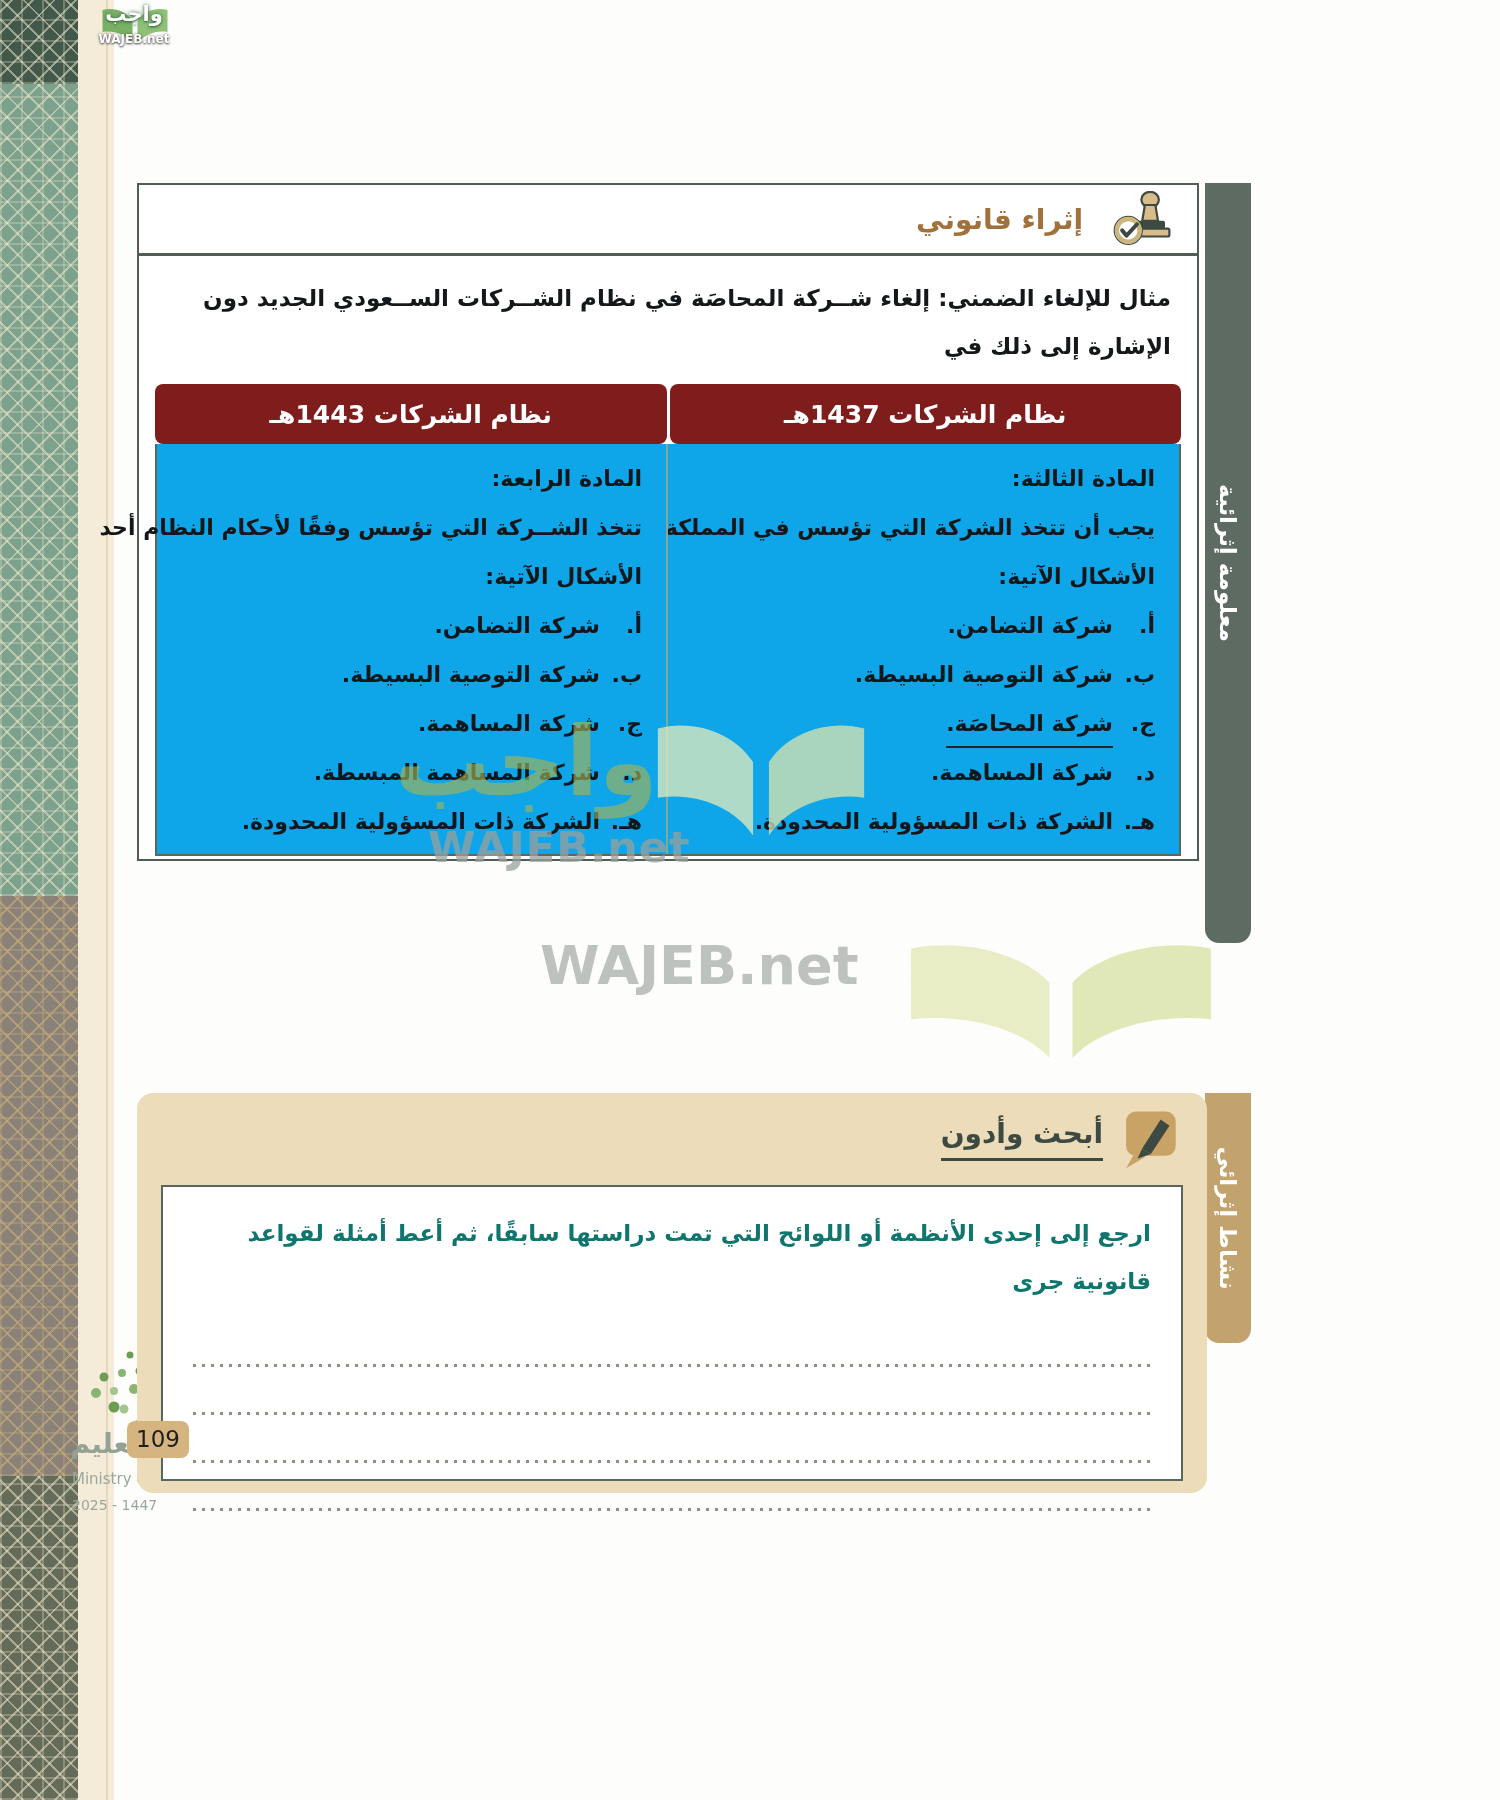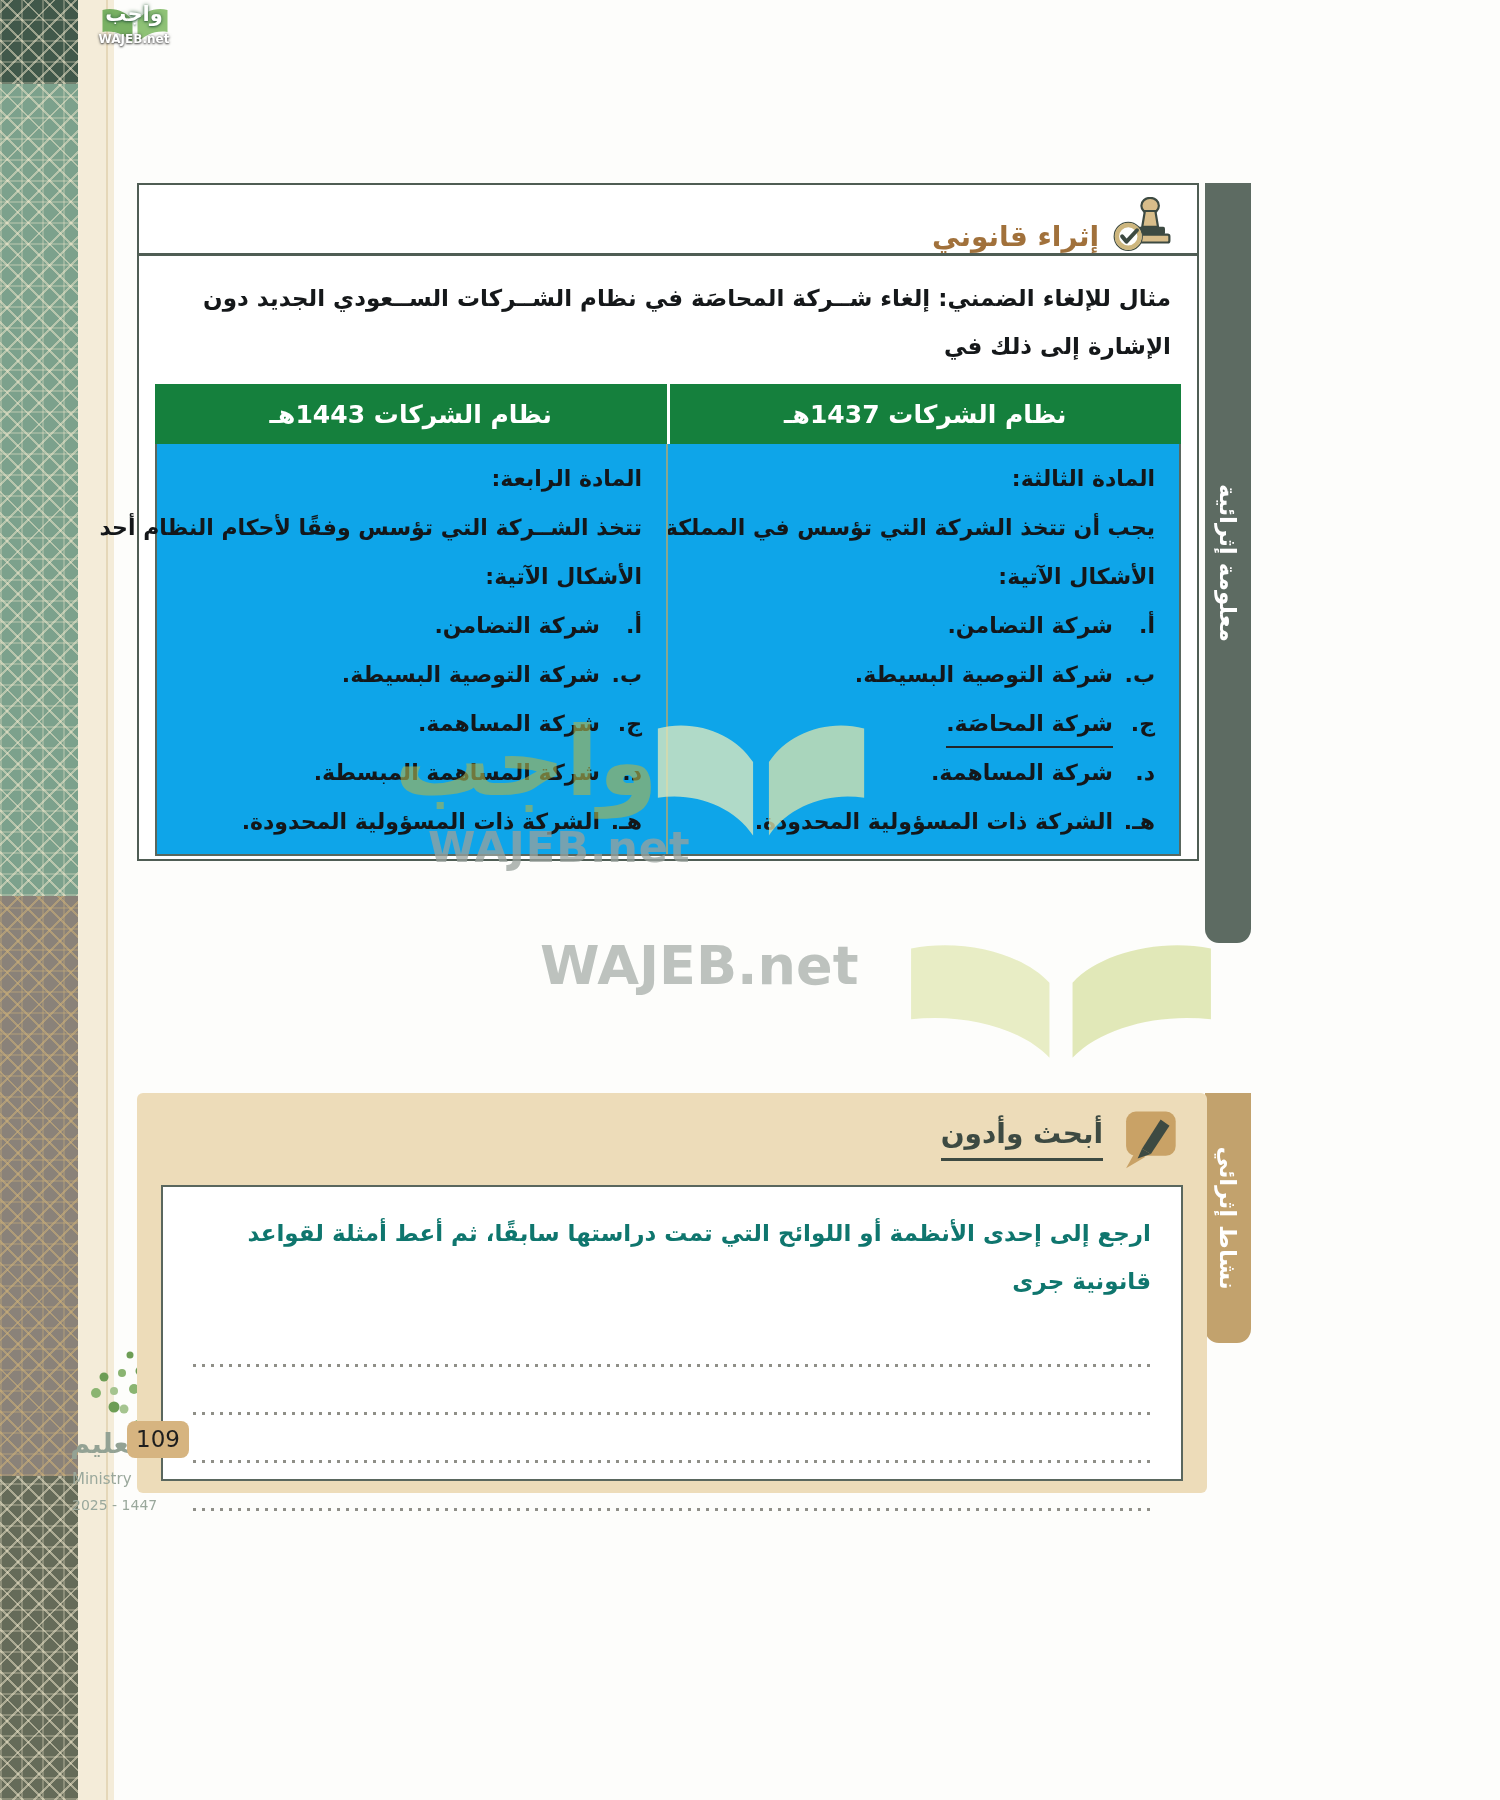--- a/index.html
+++ b/index.html
@@ -39,28 +39,28 @@
   .corner-logo { position:absolute; left:84px; top:0; width:100px; height:64px; z-index:5; direction:ltr; }
   .corner-logo svg { position:absolute; left:12px; top:0; }
   .corner-logo .ar { position:absolute; left:0; top:2px; width:100px; text-align:center;
     font-size:21px; font-weight:bold; color:#fff; text-shadow:0 0 4px #3c6b46,0 1px 2px #3c6b46; }
   .corner-logo .en { position:absolute; left:0; top:32px; width:100px; text-align:center;
     font-size:12px; font-weight:bold; color:#fff; text-shadow:0 1px 2px rgba(70,70,70,.9),0 0 3px rgba(70,70,70,.7); }
 
   
   .box1 { position:absolute; left:137px; top:183px; width:1062px; height:678px;
     background:#fff; border:2px solid #4f5d54; z-index:3; }
-  .b1-head { height:71px; border-bottom:3px solid #4f5d54; display:flex; align-items:flex-end;
-    padding:0 22px; gap:14px; }
+  .b1-head { height:71px; border-bottom:3px solid #4f5d54; display:flex; align-items:center;
+    padding:0 22px; gap:30px; }
   .b1-title { font-size:28px; font-weight:bold; color:#a1713b; }
   .b1-intro { padding:18px 26px 0; font-size:23px; font-weight:bold; color:#15181a; line-height:48px; }
   .tbl { margin:14px 16px 0; }
   .tbl-head { display:flex; gap:3px; }
-  .tbl-head .hcell { width:50%; height:60px; background:#15803d; color:#fff;
-    display:flex; align-items:center; justify-content:center; font-size:25px; font-weight:bold; }
+  .tbl-head .hcell { width:50%; height:60px; background:#7f1d1d; color:#fff;
+    display:flex; align-items:center; justify-content:center; font-size:25px; font-weight:bold;border-radius:8px; }
   .tbl-body { display:flex; border:2px solid #5a675e; border-top:none; min-height:408px; }
   .bcell { width:50%; background:#0ea5e9; padding:10px 24px 8px; }
   .bcell + .bcell { border-right:2px solid #8aa78d; }
   .tline { height:49px; line-height:49px; font-size:22px; font-weight:bold; color:#14171a;
     white-space:nowrap; overflow:visible; }
   .item { display:flex; gap:10px; }
   .item .letter { min-width:32px; }
   .u { border-bottom:2px solid #22262a; padding-bottom:10px; }
 
   
@@ -77,21 +77,21 @@
   .wmA-ar { left:408px; top:706px; width:250px; text-align:center; font-size:96px; font-weight:bold;
     color:#a9b452; opacity:.62; z-index:4; }
   .wmA-en { left:428px; top:822px; width:234px; text-align:center; font-size:43px; font-weight:bold;
     color:#99a29d; opacity:.75; letter-spacing:1px; z-index:4; direction:ltr; }
   .wmB-en { left:540px; top:934px; font-size:54px; font-weight:bold; color:#a2aaa5; opacity:.7;
     z-index:2; direction:ltr; }
   .wmB-book { left:888px; top:916px; z-index:2; opacity:.8; }
 
   
   .box2 { position:absolute; left:137px; top:1093px; width:1070px; height:400px;
-    background:#eddcb9; border-radius:6px; z-index:3; }
+    background:#eddcb9; border-radius:16px; z-index:3; }
   .b2-head { height:92px; display:flex; align-items:center; padding:0 26px; gap:16px; }
   .b2-title { font-size:28px; font-weight:bold; color:#3d4a42;
     border-bottom:3px solid #3d4a42; padding-bottom:8px; }
   .b2-inner { position:absolute; left:24px; right:24px; top:92px; bottom:12px;
     background:#fff; border:2px solid #5a675e; padding:22px 30px 0; }
   .b2-line { font-size:23px; font-weight:bold; color:#0f766e; line-height:48px; }
   .answers { margin-top:14px; }
   .ans-line { height:48px;
     background-image:repeating-linear-gradient(90deg,#8f8f88 0 3px, transparent 3px 9px);
     background-size:100% 3px; background-position:0 100%; background-repeat:no-repeat; }

